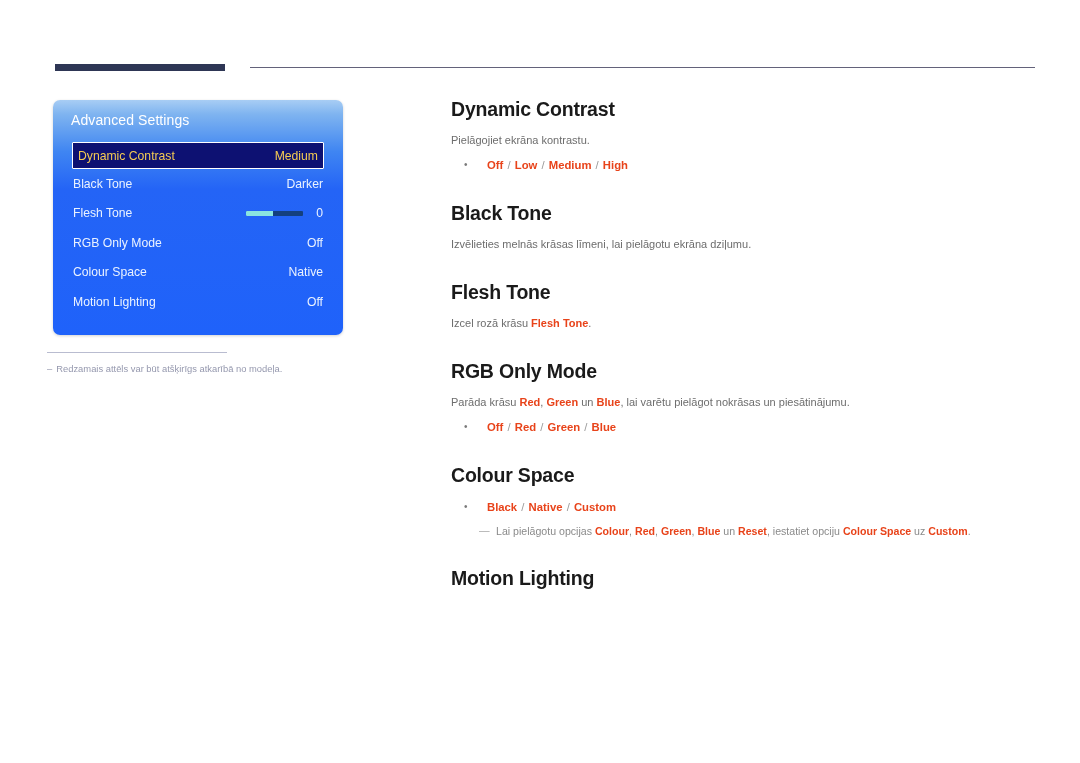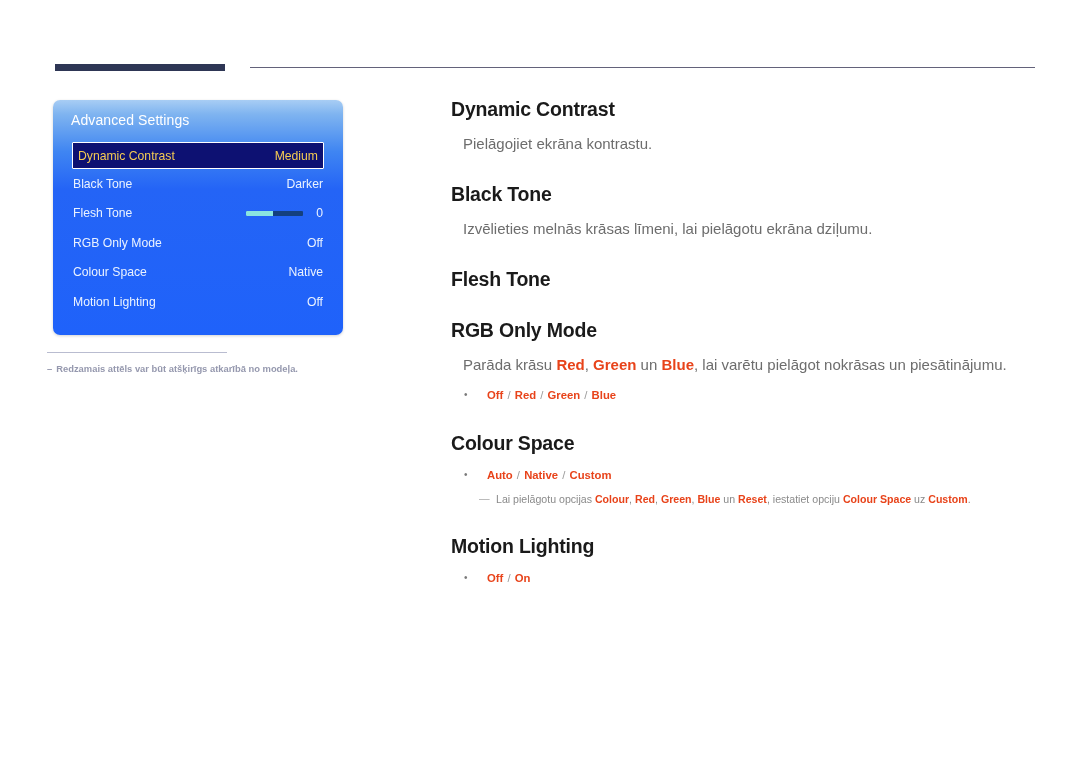--- a/index.html
+++ b/index.html
@@ -100,21 +100,20 @@
     height: 100%;
     width: 47%;
     background: #8ae5e0;
   }
 
   
   .foot-note {
     position: absolute;
     left: 47px; top: 352px;
     width: 330px;
-    font-weight: bold;
   }
   .foot-rule {
     width: 180px; height: 1px;
     background: #b9bcd0;
     margin-bottom: 10px;
   }
   .foot-text {
     font-size: 9.4px;
     color: #9598ae;
     white-space: nowrap;
@@ -130,22 +129,22 @@
   .sec { margin-bottom: 0; }
   h2.sec-title {
     margin: 0 0 12px 0;
     font-size: 19.5px;
     font-weight: bold;
     color: #1a1a1a;
     letter-spacing: -0.2px;
   }
   .sec + .sec h2.sec-title { margin-top: 28px; }
   p.sec-desc {
-    margin: 12px;
-    font-size: 15px;
+    margin: 0;
+    font-size: 11px;
     color: #6d6d6d;
     line-height: 1.45;
   }
   ul.opts {
     list-style: none;
     margin: 8px 0 0 0;
     padding: 0;
   }
   ul.opts li {
     position: relative;
@@ -236,49 +235,50 @@
   <div class="foot-text">
     <span class="dash">–</span><span>Redzamais attēls var būt atšķirīgs atkarībā no modeļa.</span>
   </div>
 </div>
 
 <div class="content">
 
   <div class="sec">
     <h2 class="sec-title">Dynamic Contrast</h2>
     <p class="sec-desc">Pielāgojiet ekrāna kontrastu.</p>
+    <ul class="opts">
+        <li><span id="dc-opts"><span class="opt">Off</span><span class="sep"> / </span><span class="opt">Low</span><span class="sep"> / </span><span class="opt">Medium</span><span class="sep"> / </span><span class="opt">High</span></span></li>
+      </ul>
   </div>
 
   <div class="sec">
     <h2 class="sec-title">Black Tone</h2>
     <p class="sec-desc">Izvēlieties melnās krāsas līmeni, lai pielāgotu ekrāna dziļumu.</p>
   </div>
 
   <div class="sec">
     <h2 class="sec-title">Flesh Tone</h2>
+    <p class="sec-desc"><span>Izcel rozā krāsu </span><span class="kw">Flesh Tone</span><span>.</span></p>
   </div>
 
   <div class="sec">
     <h2 class="sec-title">RGB Only Mode</h2>
     <p class="sec-desc"><span>Parāda krāsu </span><span class="kw">Red</span><span>, </span><span class="kw">Green</span><span> un </span><span class="kw">Blue</span><span>, lai varētu pielāgot nokrāsas un piesātinājumu.</span></p>
     <ul class="opts">
         <li><span id="rgb-opts"><span class="opt">Off</span><span class="sep"> / </span><span class="opt">Red</span><span class="sep"> / </span><span class="opt">Green</span><span class="sep"> / </span><span class="opt">Blue</span></span></li>
       </ul>
   </div>
 
   <div class="sec">
     <h2 class="sec-title">Colour Space</h2>
     <ul class="opts">
-        <li><span id="cs-opts"><span class="opt">Auto</span><span class="sep"> / </span><span class="opt">Native</span><span class="sep"> / </span><span class="opt">Custom</span></span></li>
+        <li><span id="cs-opts"><span class="opt">Black</span><span class="sep"> / </span><span class="opt">Native</span><span class="sep"> / </span><span class="opt">Custom</span></span></li>
       </ul>
     <div class="subnote">
       <span class="emdash">—</span><span>Lai pielāgotu opcijas </span><span class="kw">Colour</span><span>, </span><span class="kw">Red</span><span>, </span><span class="kw">Green</span><span>, </span><span class="kw">Blue</span><span> un </span><span class="kw">Reset</span><span>, iestatiet opciju </span><span class="kw">Colour Space</span><span> uz </span><span class="kw">Custom</span><span>.</span>
     </div>
   </div>
 
   <div class="sec">
     <h2 class="sec-title">Motion Lighting</h2>
-    <ul class="opts">
-        <li><span id="ml-opts"><span class="opt">Off</span><span class="sep"> / </span><span class="opt">On</span></span></li>
-      </ul>
   </div>
 
 </div>
 
 </body></html>

